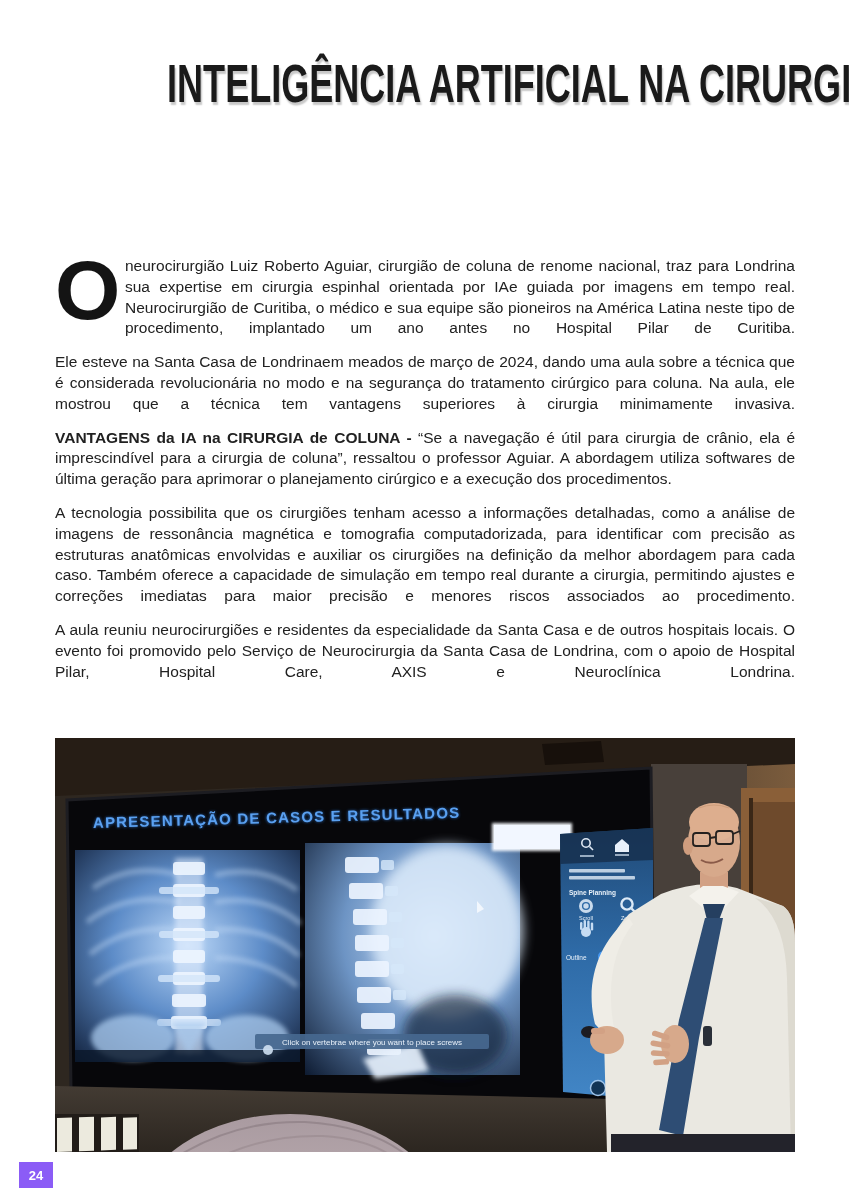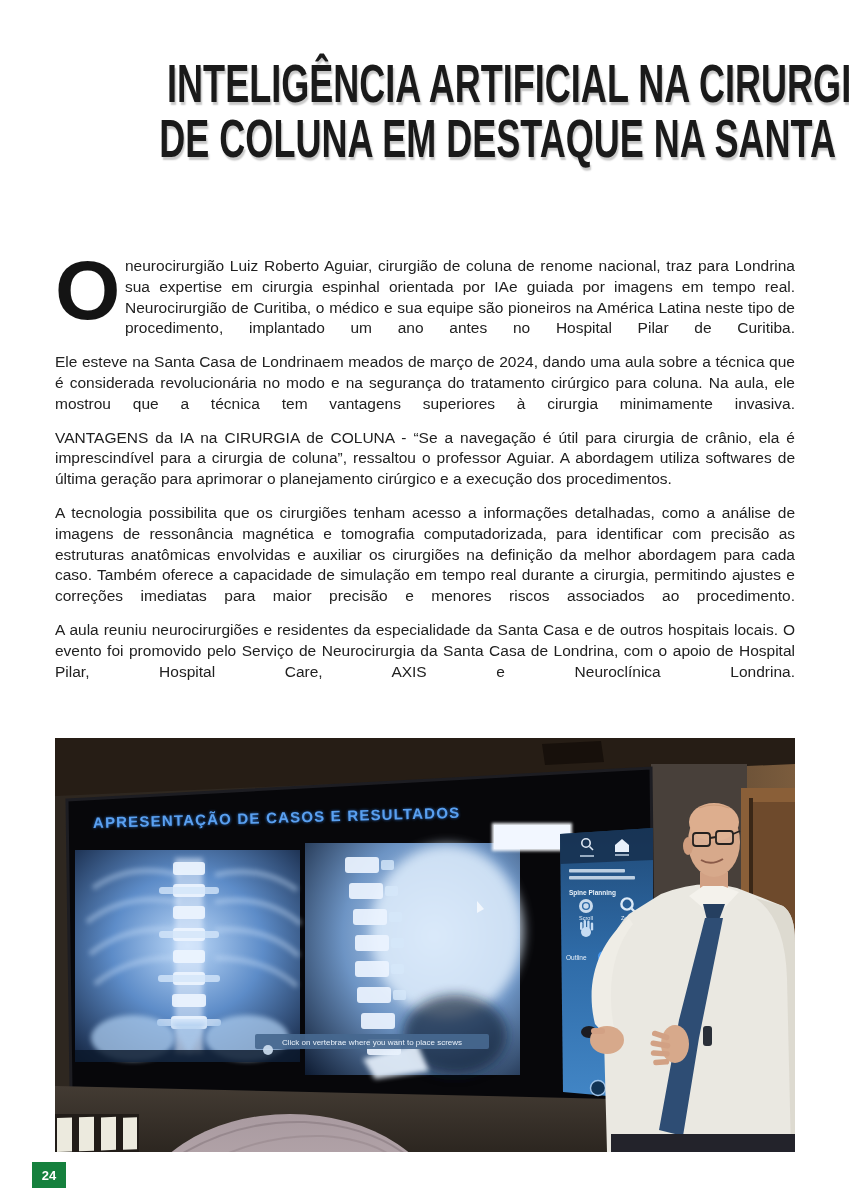--- a/index.html
+++ b/index.html
@@ -20,40 +20,39 @@
   .article{
     position:absolute;left:55px;top:256px;width:740px;
     color:#212121;font-size:15.5px;line-height:20.8px;
   }
   .article p{margin:0 0 13px 0;text-align:justify;}
   .article p.just-last{text-align-last:justify;}
   .dropcap{
     float:left;font-size:84px;line-height:62px;height:62px;width:62px;
     margin:3px 8px 0 0;font-weight:700;color:#141414;text-align:left;
   }
-  .lead-bold{font-weight:normal;}
+  .lead-bold{font-weight:bold;}
   .photo{
     position:absolute;left:55px;top:738px;width:740px;height:414px;
     overflow:hidden;background:#241d17;
   }
   .photo svg{display:block;}
   .page-badge{
-    position:absolute;left:32px;top:1162px;width:34px;height:26px;
-    background:#15803d;color:#ffffff;font-weight:bold;font-size:13px;
+    position:absolute;left:19px;top:1162px;width:34px;height:26px;
+    background:#8b5cf6;color:#ffffff;font-weight:bold;font-size:13px;
     display:flex;align-items:center;justify-content:center;
   }
 </style>
 </head>
 <body>
 
 <div class="page">
 
   <div class="headline">
     <div class="hl-line"><span>INTELIGÊNCIA ARTIFICIAL NA CIRURGIA</span></div>
-    <div class="hl-line"><span>DE COLUNA EM DESTAQUE NA SANTA</span></div>
   </div>
 
   <div class="article">
     <p class="just-last">
       <span class="dropcap">O</span><span>neurocirurgião Luiz Roberto Aguiar, cirurgião de coluna de renome nacional, traz para Londrina sua expertise em cirurgia espinhal orientada por IAe guiada por imagens em tempo real. Neurocirurgião de Curitiba, o médico e sua equipe são pioneiros na América Latina neste tipo de procedimento, implantado um ano antes no Hospital Pilar de Curitiba.</span>
     </p>
     <p class="just-last">Ele esteve na Santa Casa de Londrinaem meados de março de 2024, dando uma aula sobre a técnica que é considerada revolucionária no modo e na segurança do tratamento cirúrgico para coluna. Na aula, ele mostrou que a técnica tem vantagens superiores à cirurgia minimamente invasiva.</p>
     <p>
       <span class="lead-bold">VANTAGENS da IA na CIRURGIA de COLUNA -</span><span> “Se a navegação é útil para cirurgia de crânio, ela é imprescindível para a cirurgia de coluna”, ressaltou o professor Aguiar. A abordagem utiliza softwares de última geração para aprimorar o planejamento cirúrgico e a execução dos procedimentos.</span>
     </p>

